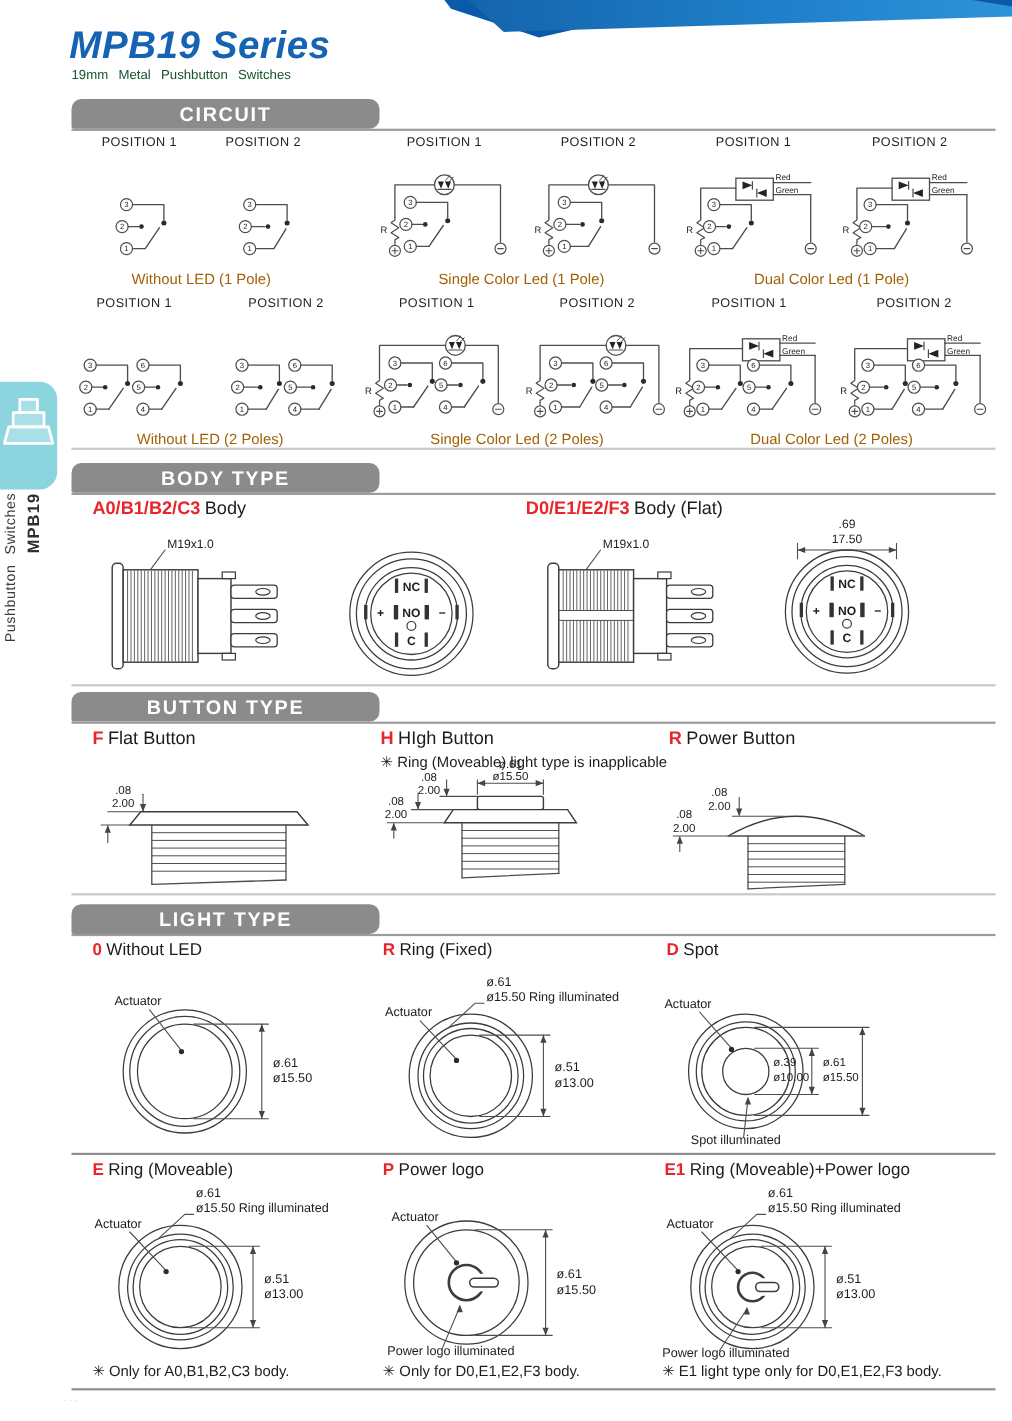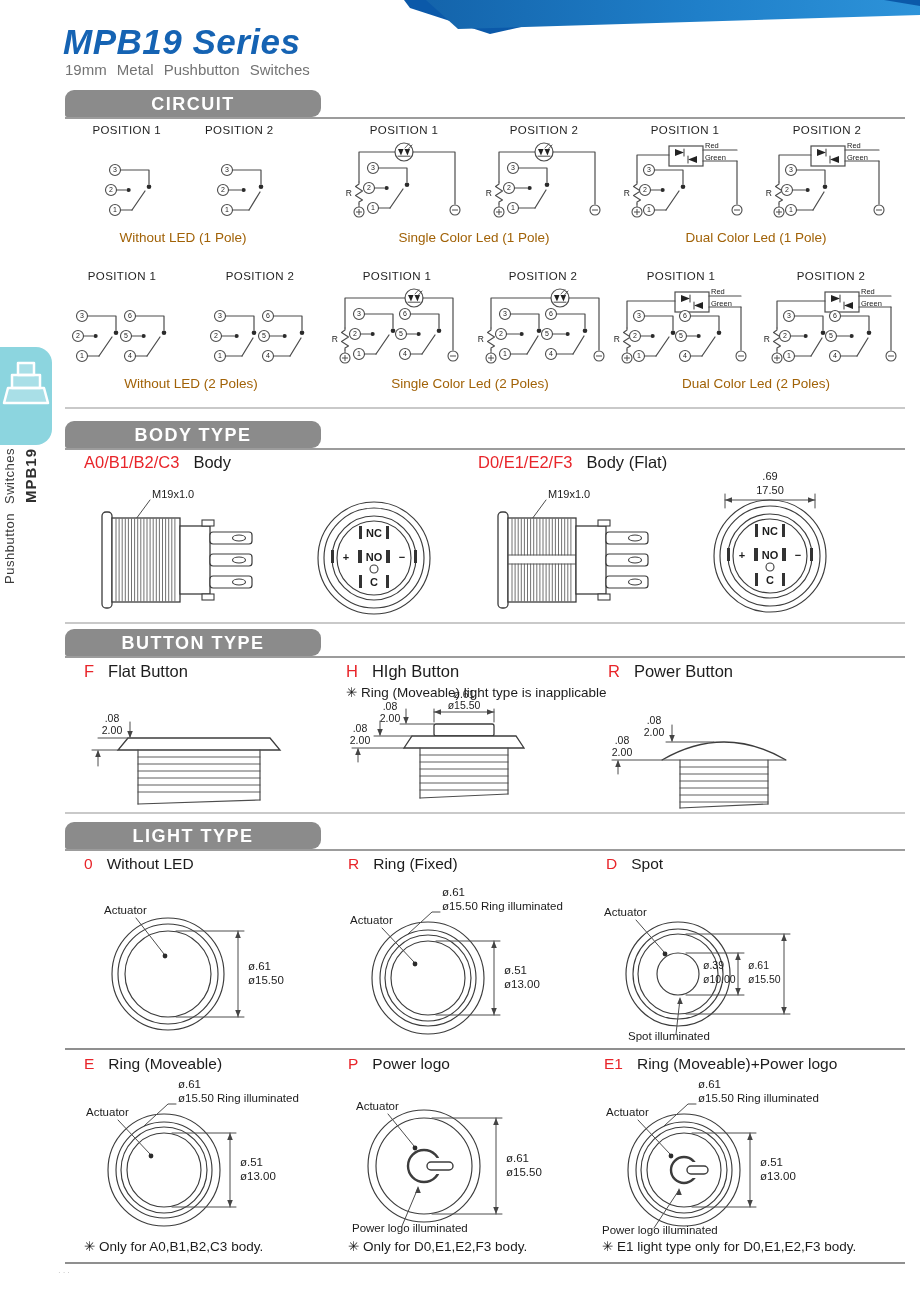--- a/index.html
+++ b/index.html
@@ -1,34 +1,34 @@
 <!DOCTYPE html>
 <html><head>
 <meta charset="utf-8">
 <style>
   html,body{margin:0;padding:0;background:#e8e8e8;}
   .page{position:relative;width:920px;height:1292px;background:#ffffff;overflow:hidden;
         font-family:"Liberation Sans",sans-serif;margin:0 auto;}
   svg{display:block;}
   svg text{font-family:"Liberation Sans",sans-serif;}
   .title{position:absolute;left:63px;top:22px;font-size:35px;font-weight:bold;color:#1563b3;letter-spacing:.5px;font-style:italic;}
-  .subtitle{position:absolute;left:65px;top:61px;font-size:15px;color:#737373;word-spacing:6px;}
+  .subtitle{position:absolute;left:65px;top:61px;font-size:12px;color:#14532d;word-spacing:6px;}
   .secbar{position:absolute;left:65px;width:840px;height:27px;border-bottom:2px solid #9c9c9c;}
-  .secbar .bartxt{position:absolute;left:0;top:0;width:256px;height:27px;background:#8b8b8b;
+  .secbar .bartxt{position:absolute;left:0;top:0;width:280px;height:27px;background:#8b8b8b;
         border-radius:9px 9px 9px 2px;color:#fff;font-weight:bold;font-size:18px;letter-spacing:1.5px;
         text-align:center;line-height:28px;}
   .div1{position:absolute;left:65px;width:840px;height:1.5px;background:#c9c9c9;}
   .div2{position:absolute;left:65px;width:840px;height:2px;background:#8f8f8f;}
   .cgroup{position:absolute;display:flex;flex-direction:column;align-items:center;}
   .pos-row{display:flex;justify-content:center;align-items:flex-start;}
-  .posd{display:flex;flex-direction:column;align-items:center;}
+  .posd{display:flex;flex-direction:column;align-items:center;gap:16px;}
   .pos-label{font-size:11.5px;color:#1f1f1f;letter-spacing:.4px;margin-bottom:4px;white-space:nowrap;}
   .ccaption{font-size:13.5px;color:#a16207;margin-top:6px;white-space:nowrap;}
   .heading{position:absolute;font-size:16.5px;color:#1c1c1c;white-space:nowrap;}
-  .heading .code{color:#e8252a;padding-right:14px;}
+  .heading .code{color:#e8252a;padding-right:4px;font-weight:bold;}
   .lheading{font-size:15.5px;}
   .note{position:absolute;font-size:13.5px;color:#1c1c1c;}
   .footnote{position:absolute;font-size:13.5px;color:#1c1c1c;white-space:nowrap;}
   .sidetab{position:absolute;left:0;top:347px;width:52px;height:98px;background:#8cd5df;border-radius:0 16px 16px 0;}
   .vtext{position:absolute;writing-mode:vertical-rl;transform:rotate(180deg);white-space:nowrap;}
   .v-series{left:22px;top:448px;font-size:15px;font-weight:bold;color:#2f2f2f;letter-spacing:1px;}
   .v-label{left:2px;top:448px;font-size:13px;color:#3a3a3a;letter-spacing:.5px;word-spacing:5px;}
   .footer-mark{position:absolute;left:58px;top:1268px;font-size:8px;color:#c4c4c4;letter-spacing:2px;}
 </style>
 </head>

